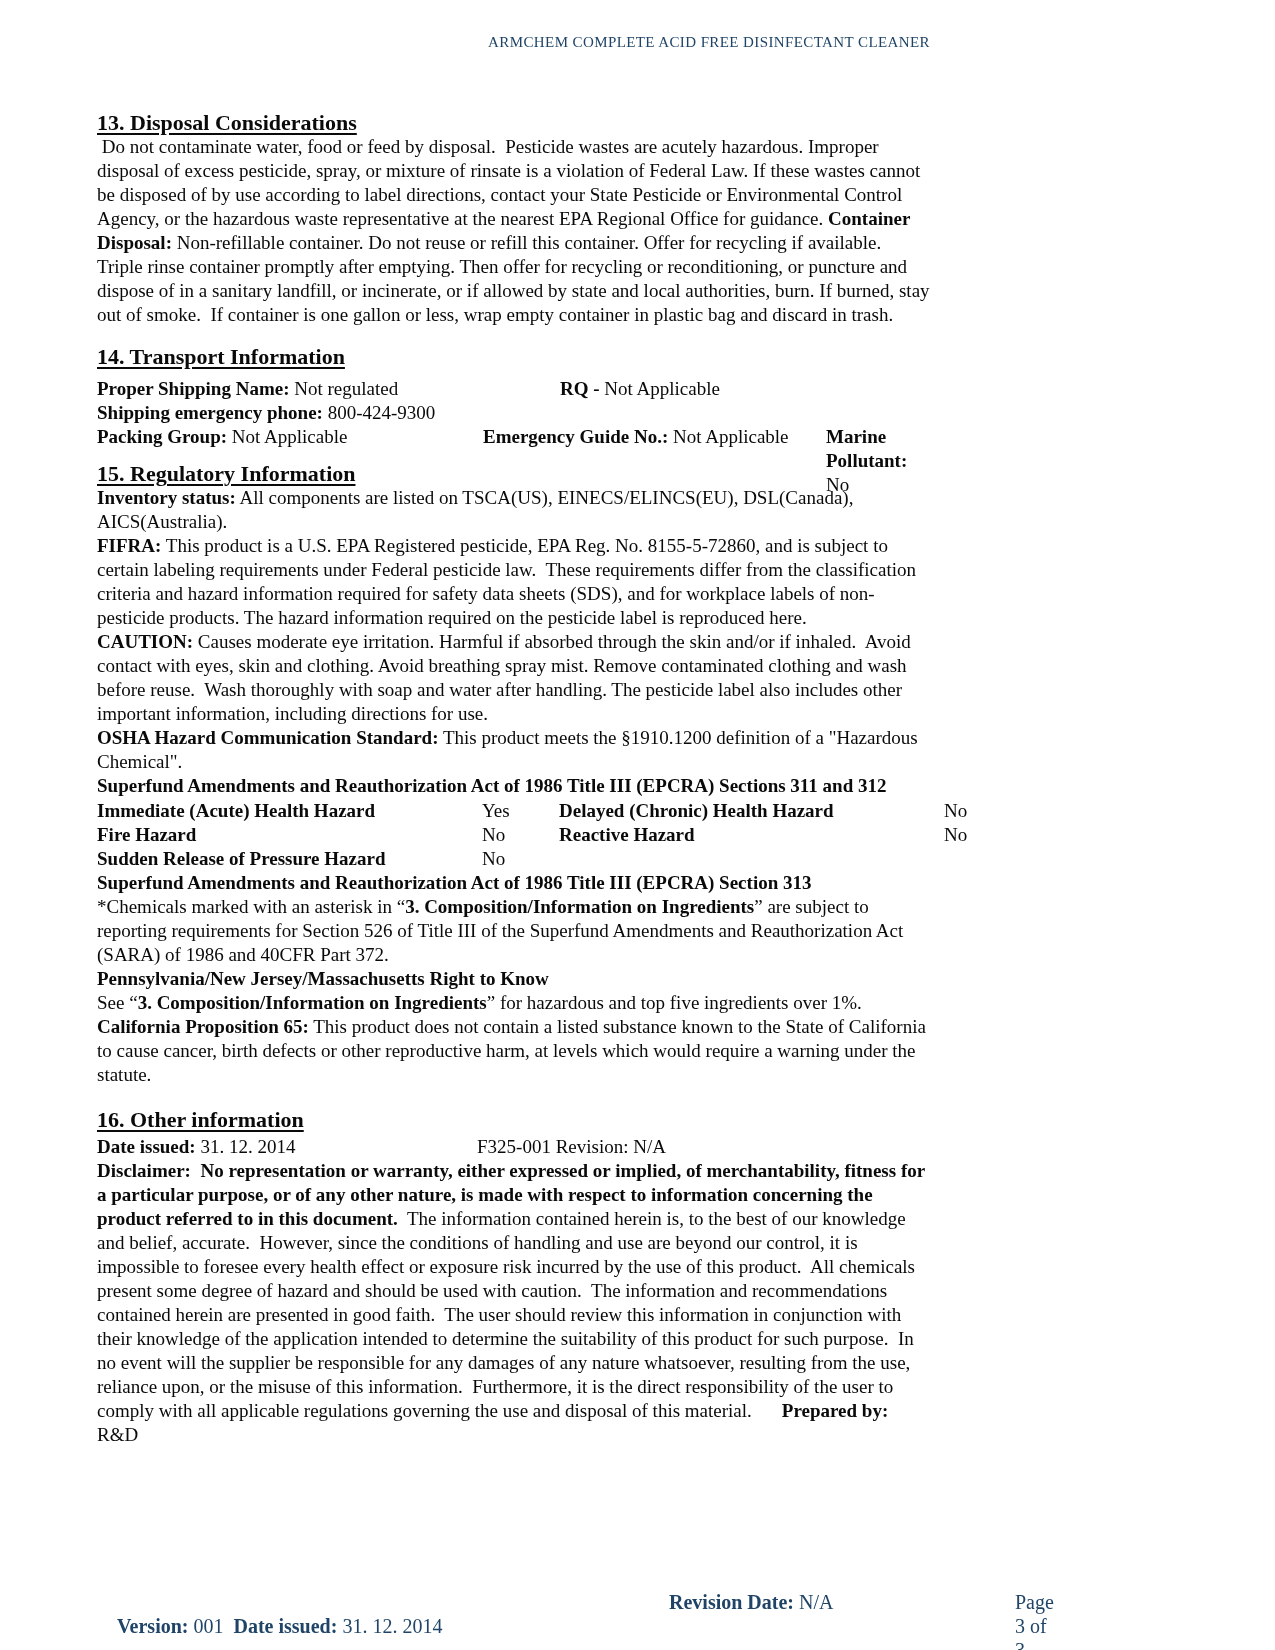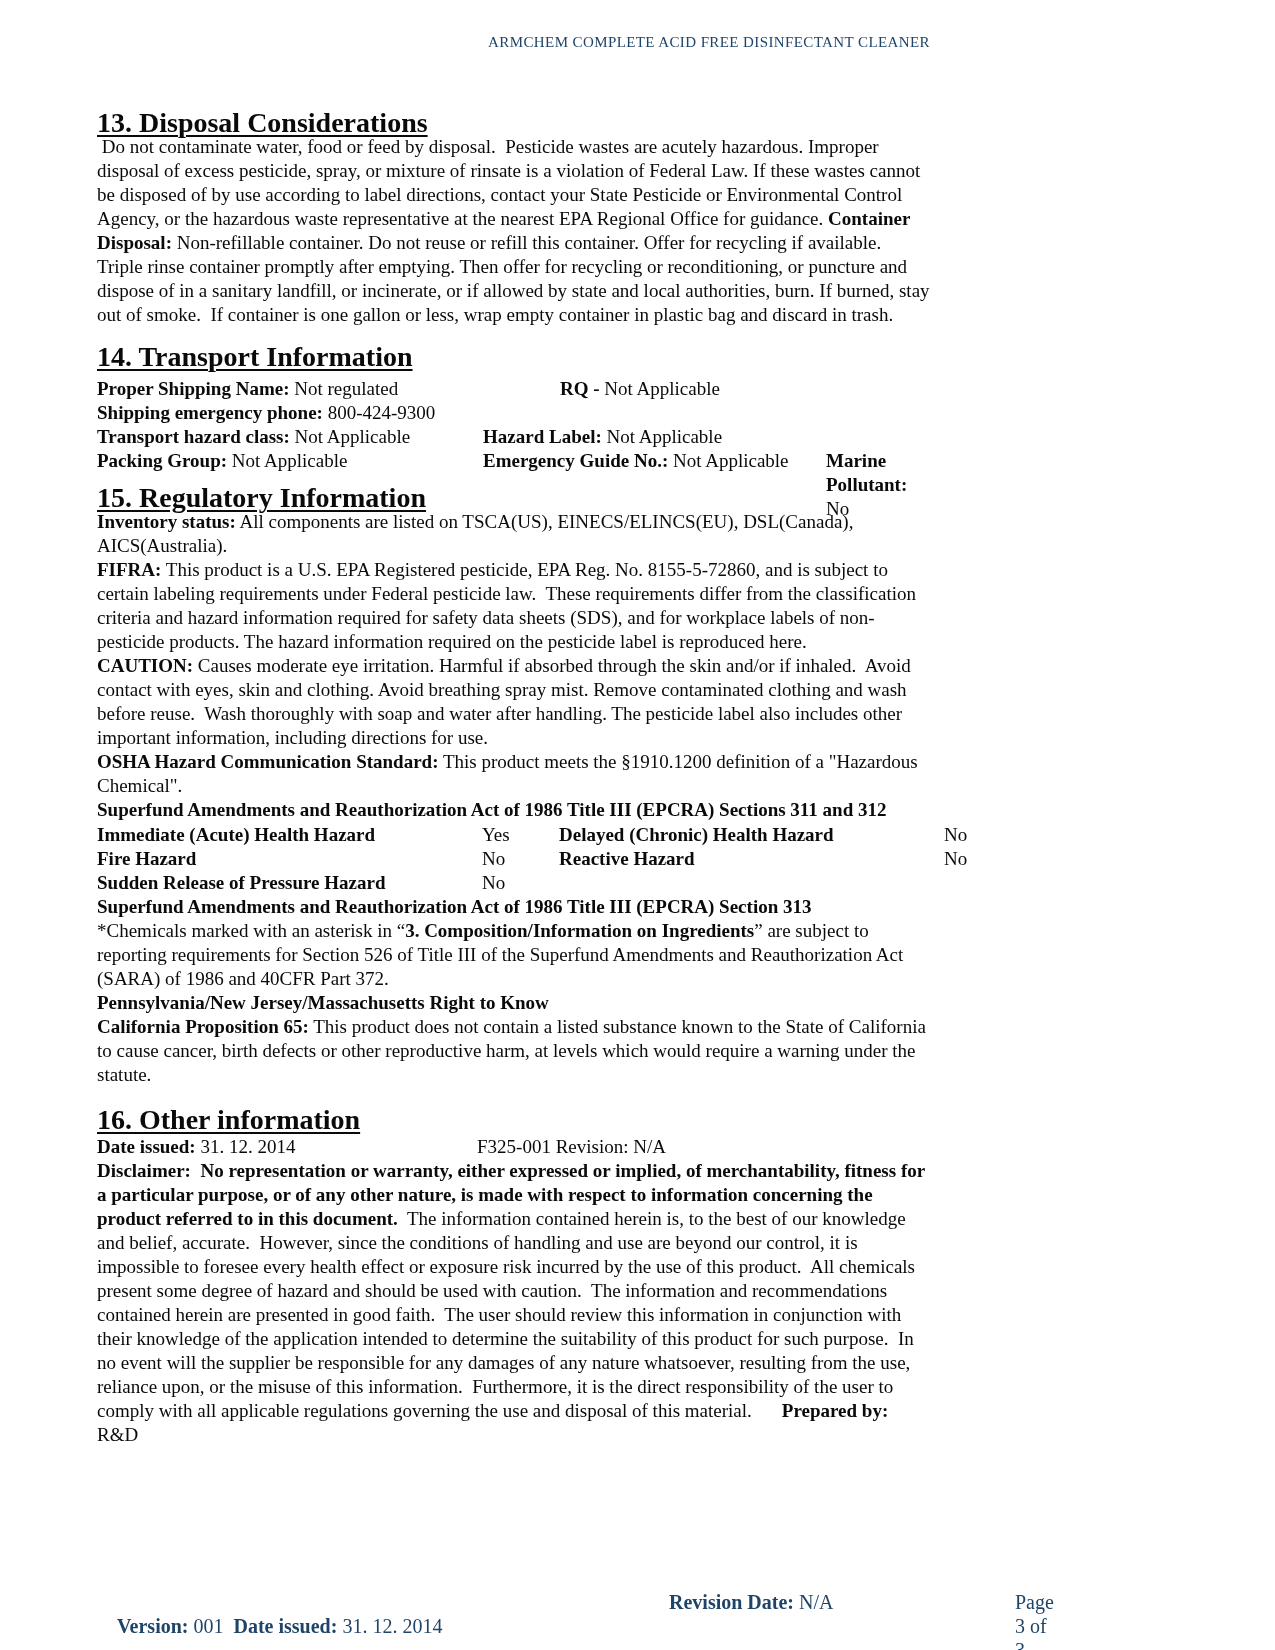--- a/index.html
+++ b/index.html
@@ -17,21 +17,21 @@
   .doc-header{
     text-align:right;
     color:#1f4467;
     font-size:15px;
     line-height:18px;
     letter-spacing:0.4px;
     white-space:pre-wrap;
   }
   .sec-h{
     font-weight:bold;
-    font-size:28px;
+    font-size:22px;
     line-height:25px;
     text-decoration:underline;
     text-decoration-thickness:2px;
     text-underline-offset:3px;
     white-space:pre-wrap;
   }
   p.body{margin:0;white-space:pre-wrap;}
   .b{font-weight:bold;}
   .row{position:relative;height:24px;line-height:24px;white-space:pre-wrap;}
   .abs{position:absolute;top:0;white-space:pre-wrap;}
@@ -79,41 +79,41 @@
 
   <div class="doc-header">ARMCHEM COMPLETE ACID FREE DISINFECTANT CLEANER</div>
 
   <div class="sec-h mt-h13">13. Disposal Considerations</div>
   <p class="body mt-p13"><span>&nbsp;Do not contaminate water, food or feed by disposal.  Pesticide wastes are acutely hazardous. Improper disposal of excess pesticide, spray, or mixture of rinsate is a violation of Federal Law. If these wastes cannot be disposed of by use according to label directions, contact your State Pesticide or Environmental Control Agency, or the hazardous waste representative at the nearest EPA Regional Office for guidance. </span><span class="b">Container Disposal:</span><span> Non-refillable container. Do not reuse or refill this container. Offer for recycling if available. Triple rinse container promptly after emptying. Then offer for recycling or reconditioning, or puncture and dispose of in a sanitary landfill, or incinerate, or if allowed by state and local authorities, burn. If burned, stay out of smoke.  If container is one gallon or less, wrap empty container in plastic bag and discard in trash.</span></p>
 
   <div class="sec-h mt-h14">14. Transport Information</div>
   <div class="mt-trans">
     <div class="row"><span class="b">Proper Shipping Name:</span><span> Not regulated</span><span class="abs c2t"><span class="b">RQ -</span><span> Not Applicable</span></span></div>
     <div class="row"><span class="b">Shipping emergency phone:</span><span> 800-424-9300</span></div>
-    <div class="row"><span class="b">Transport hazard class:</span><span> Not Applicable</span><span class="abs c2"><span class="b">Hazard Label:</span><span> Not Applicable</span></span></div>
     <div class="row"><span class="b">Packing Group:</span><span> Not Applicable</span><span class="abs c2"><span class="b">Emergency Guide No.:</span><span> Not Applicable</span></span><span class="abs c3"><span class="b">Marine Pollutant:</span><span> No</span></span></div>
   </div>
 
   <div class="sec-h mt-h15">15. Regulatory Information</div>
   <p class="body mt-inv"><span class="b">Inventory status:</span><span> All components are listed on TSCA(US), EINECS/ELINCS(EU), DSL(Canada), AICS(Australia).</span></p>
   <p class="body mt-fifra"><span class="b">FIFRA:</span><span> This product is a U.S. EPA Registered pesticide, EPA Reg. No. 8155-5-72860, and is subject to certain labeling requirements under Federal pesticide law.  These requirements differ from the classification criteria and hazard information required for safety data sheets (SDS), and for workplace labels of non-pesticide products. The hazard information required on the pesticide label is reproduced here.</span></p>
   <p class="body mt-caution"><span class="b">CAUTION:</span><span> Causes moderate eye irritation. Harmful if absorbed through the skin and/or if inhaled.  Avoid contact with eyes, skin and clothing. Avoid breathing spray mist. Remove contaminated clothing and wash before reuse.  Wash thoroughly with soap and water after handling. The pesticide label also includes other important information, including directions for use.</span></p>
   <p class="body mt-osha"><span class="b">OSHA Hazard Communication Standard:</span><span> This product meets the §1910.1200 definition of a "Hazardous Chemical".</span></p>
 
   <p class="body b mt-sara311">Superfund Amendments and Reauthorization Act of 1986 Title III (EPCRA) Sections 311 and 312</p>
   <div class="mt-tbl">
     <div class="row"><span class="b">Immediate (Acute) Health Hazard</span><span class="abs t2">Yes</span><span class="abs t3 b">Delayed (Chronic) Health Hazard</span><span class="abs t4">No</span></div>
     <div class="row"><span class="b">Fire Hazard</span><span class="abs t2">No</span><span class="abs t3 b">Reactive Hazard</span><span class="abs t4">No</span></div>
     <div class="row"><span class="b">Sudden Release of Pressure Hazard</span><span class="abs t2">No</span><span class="abs t3 b"></span><span class="abs t4"></span></div>
   </div>
 
   <p class="body b mt-sara313">Superfund Amendments and Reauthorization Act of 1986 Title III (EPCRA) Section 313</p>
   <p class="body"><span>*Chemicals marked with an asterisk in “</span><span class="b">3. Composition/Information on Ingredients</span><span>” are subject to reporting requirements for Section 526 of Title III of the Superfund Amendments and Reauthorization Act (SARA) of 1986 and 40CFR Part 372.</span></p>
 
   <p class="body b mt-rtk">Pennsylvania/New Jersey/Massachusetts Right to Know</p>
+  <p class="body"><span>See “</span><span class="b">3. Composition/Information on Ingredients</span><span>” for hazardous and top five ingredients over 1%.</span></p>
 
   <p class="body mt-cal"><span class="b">California Proposition 65:</span><span> This product does not contain a listed substance known to the State of California to cause cancer, birth defects or other reproductive harm, at levels which would require a warning under the statute.</span></p>
 
   <div class="sec-h mt-h16">16. Other information</div>
   <div class="row mt-date"><span class="b">Date issued:</span><span> 31. 12. 2014</span><span class="abs r2">F325-001 Revision: N/A</span></div>
 
   <p class="body mt-disc"><span class="b">Disclaimer:  No representation or warranty, either expressed or implied, of merchantability, fitness for a particular purpose, or of any other nature, is made with respect to information concerning the product referred to in this document.</span><span>  The information contained herein is, to the best of our knowledge and belief, accurate.  However, since the conditions of handling and use are beyond our control, it is impossible to foresee every health effect or exposure risk incurred by the use of this product.  All chemicals present some degree of hazard and should be used with caution.  The information and recommendations contained herein are presented in good faith.  The user should review this information in conjunction with their knowledge of the application intended to determine the suitability of this product for such purpose.  In no event will the supplier be responsible for any damages of any nature whatsoever, resulting from the use, reliance upon, or the misuse of this information.  Furthermore, it is the direct responsibility of the user to comply with all applicable regulations governing the use and disposal of this material.</span><span class="b prepared">Prepared by:</span><span> R&amp;D</span></p>
 
   <div class="footer">
     <span><span class="b">Version:</span><span> 001</span><span>&nbsp; </span><span class="b">Date issued:</span><span> 31. 12. 2014</span></span>

